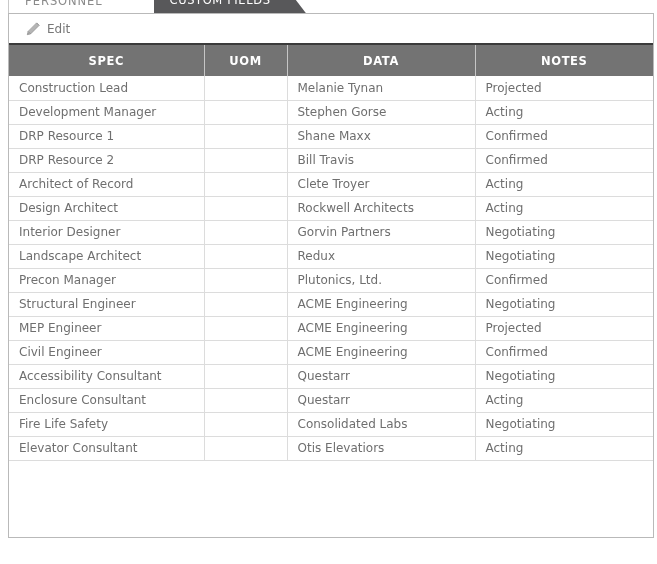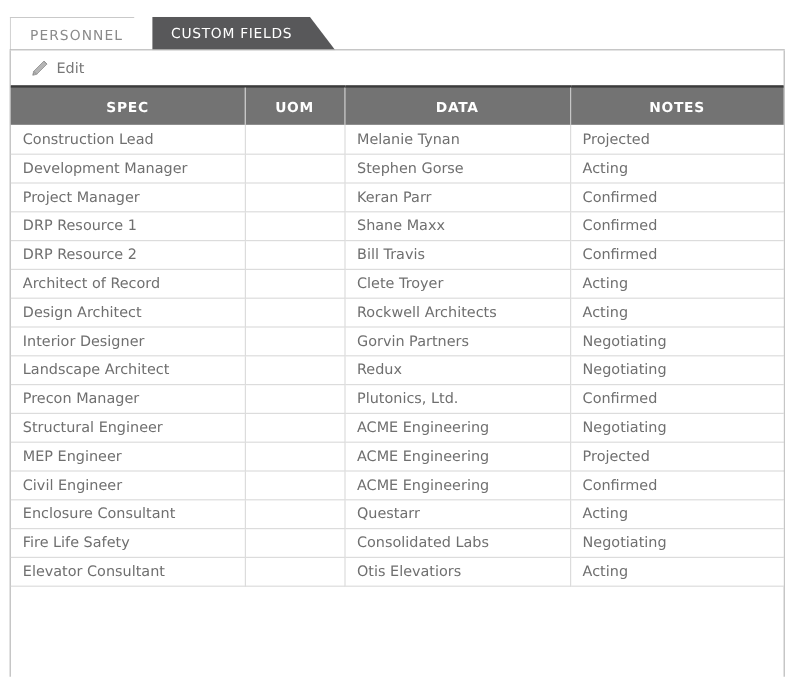--- a/index.html
+++ b/index.html
@@ -11,24 +11,25 @@
     width: 657px;
     height: 564px;
     font-family: "DejaVu Sans", "Liberation Sans", sans-serif;
     overflow: hidden;
     color: #6b6b6b;
   }
 
   
   .tabstrip {
     position: relative;
-    height: 42px;
+    height: 14px;
     margin-left: 8px;
     display: flex;
     align-items: flex-end;
+    gap: 27px;
   }
   .tab {
     position: relative;
     height: 28px;
     line-height: 28px;
     box-sizing: border-box;
     font-size: 11.5px;
     letter-spacing: 0.9px;
     white-space: nowrap;
     user-select: none;
@@ -210,26 +211,20 @@
           <td>Melanie Tynan</td>
           <td>Projected</td>
         </tr>
         <tr>
           <td>Development Manager</td>
           <td></td>
           <td>Stephen Gorse</td>
           <td>Acting</td>
         </tr>
         <tr>
-          <td>Project Manager</td>
-          <td></td>
-          <td>Keran Parr</td>
-          <td>Confirmed</td>
-        </tr>
-        <tr>
           <td>DRP Resource 1</td>
           <td></td>
           <td>Shane Maxx</td>
           <td>Confirmed</td>
         </tr>
         <tr>
           <td>DRP Resource 2</td>
           <td></td>
           <td>Bill Travis</td>
           <td>Confirmed</td>
@@ -276,20 +271,26 @@
           <td>ACME Engineering</td>
           <td>Projected</td>
         </tr>
         <tr>
           <td>Civil Engineer</td>
           <td></td>
           <td>ACME Engineering</td>
           <td>Confirmed</td>
         </tr>
         <tr>
+          <td>Accessibility Consultant</td>
+          <td></td>
+          <td>Questarr</td>
+          <td>Negotiating</td>
+        </tr>
+        <tr>
           <td>Enclosure Consultant</td>
           <td></td>
           <td>Questarr</td>
           <td>Acting</td>
         </tr>
         <tr>
           <td>Fire Life Safety</td>
           <td></td>
           <td>Consolidated Labs</td>
           <td>Negotiating</td>

